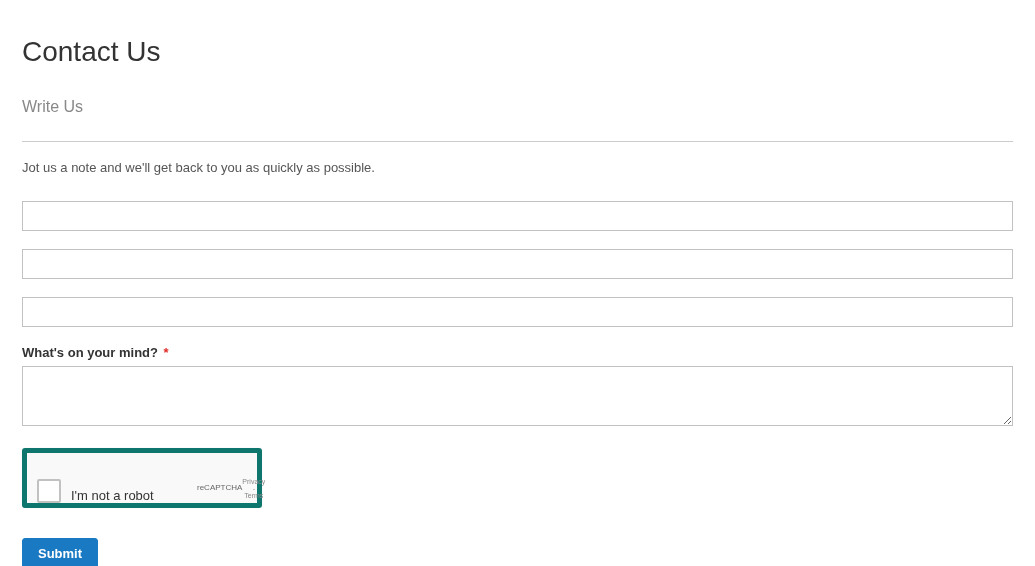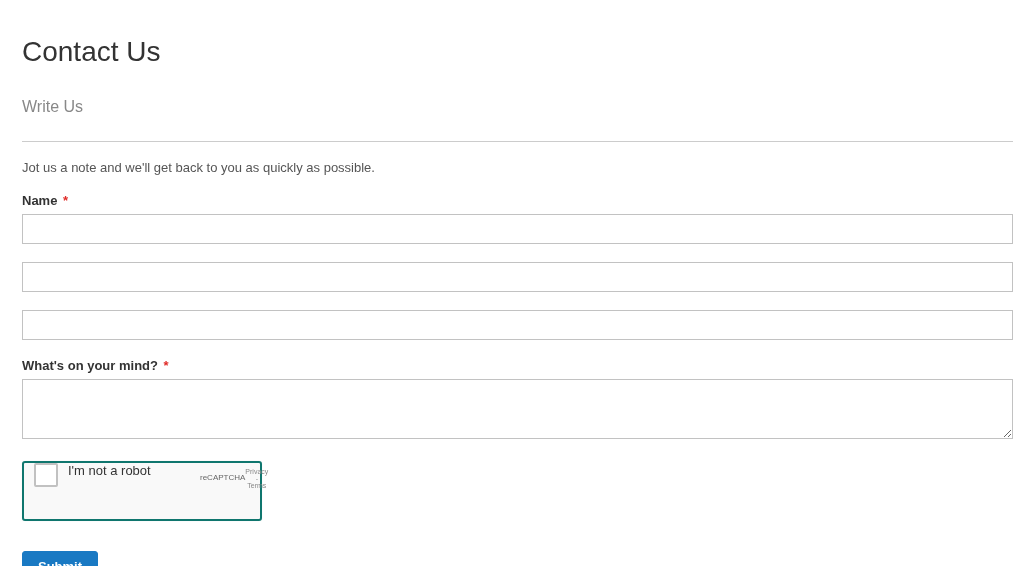--- a/index.html
+++ b/index.html
@@ -25,21 +25,21 @@
       font-size: 16px;
       font-weight: 400;
       color: #888;
       padding-bottom: 25px;
       border-bottom: 1px solid #ccc;
       margin-bottom: 18px;
     }
     .intro-text {
       font-size: 13px;
       color: #555;
-      margin-bottom: 18px;
+      margin-bottom: 26px;
     }
     .form-field {
       margin-bottom: 18px;
     }
     .field-label {
       display: block;
       font-size: 13px;
       font-weight: 600;
       color: #333;
       margin-bottom: 6px;
@@ -63,25 +63,25 @@
       border: 1px solid #c2c2c2;
       padding: 6px 8px;
       font-size: 13px;
       font-family: inherit;
       resize: vertical;
       background: #fff;
     }
     .recaptcha-box {
       width: 240px;
       height: 60px;
-      border: 2px solid #0f766e;
+      border: 5px solid #0f766e;
       border-radius: 3px;
       background: #f9f9f9;
       display: flex;
-      align-items: flex-start;
+      align-items: flex-end;
       padding: 0 10px;
       margin-bottom: 30px;
       box-shadow: 0 0 2px rgba(0,0,0,0.05);
     }
     .recaptcha-checkbox {
       width: 24px;
       height: 24px;
       border: 2px solid #c1c1c1;
       border-radius: 2px;
       background: #fff;
@@ -133,24 +133,20 @@
 
 
 
 <h1 class="page-title">Contact Us</h1>
 
 <h2 class="section-title">Write Us</h2>
 
 <p class="intro-text">Jot us a note and we'll get back to you as quickly as possible.</p>
 
 <div class="form-field">
-  <label class="field-label">
-    <span>Name</span>
-    <span class="required">*</span>
-  </label>
   <input type="text" class="text-input" style="">
 </div>
 
 <div class="form-field">
   <input type="text" class="text-input" style="">
 </div>
 
 <div class="form-field">
   <input type="text" class="text-input" style="">
 </div>

